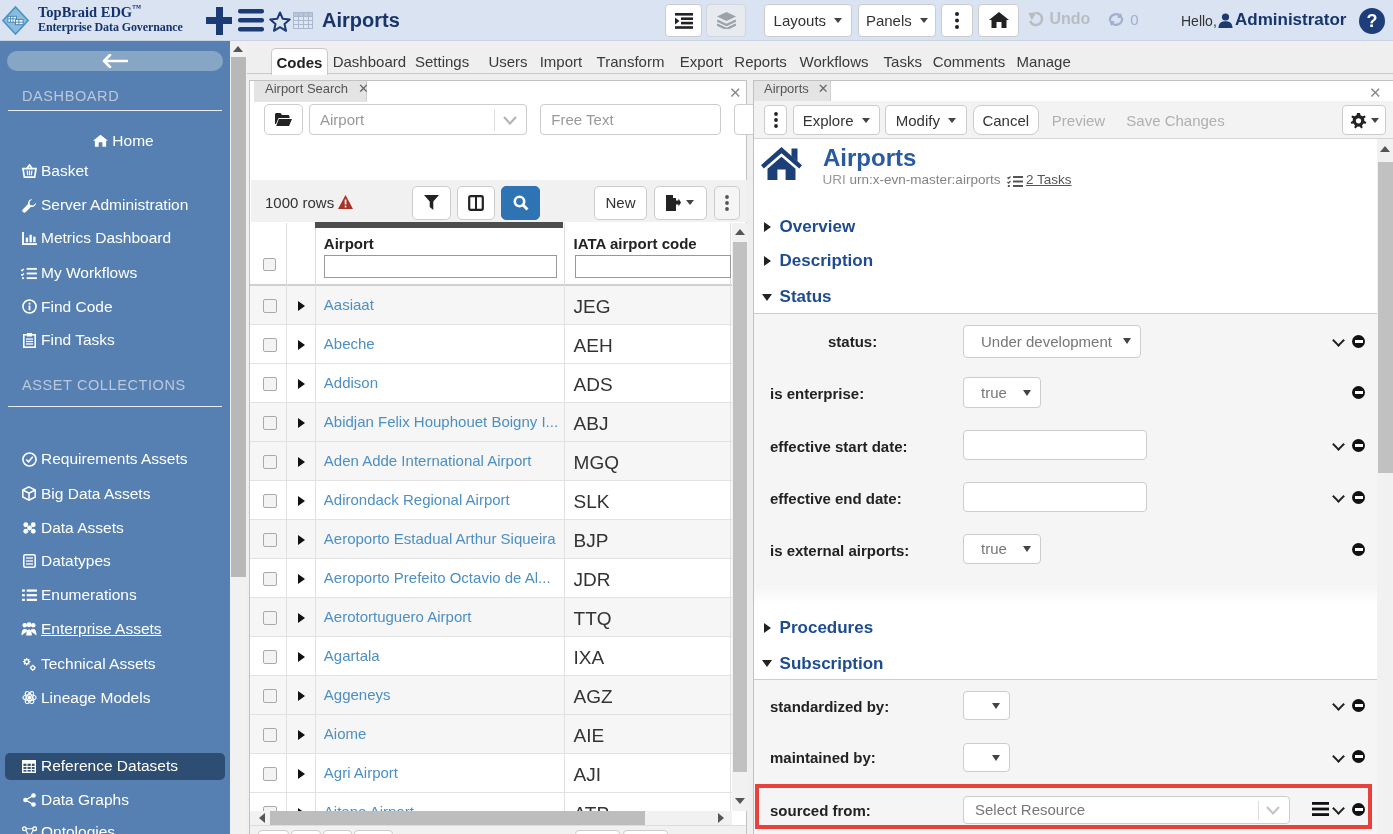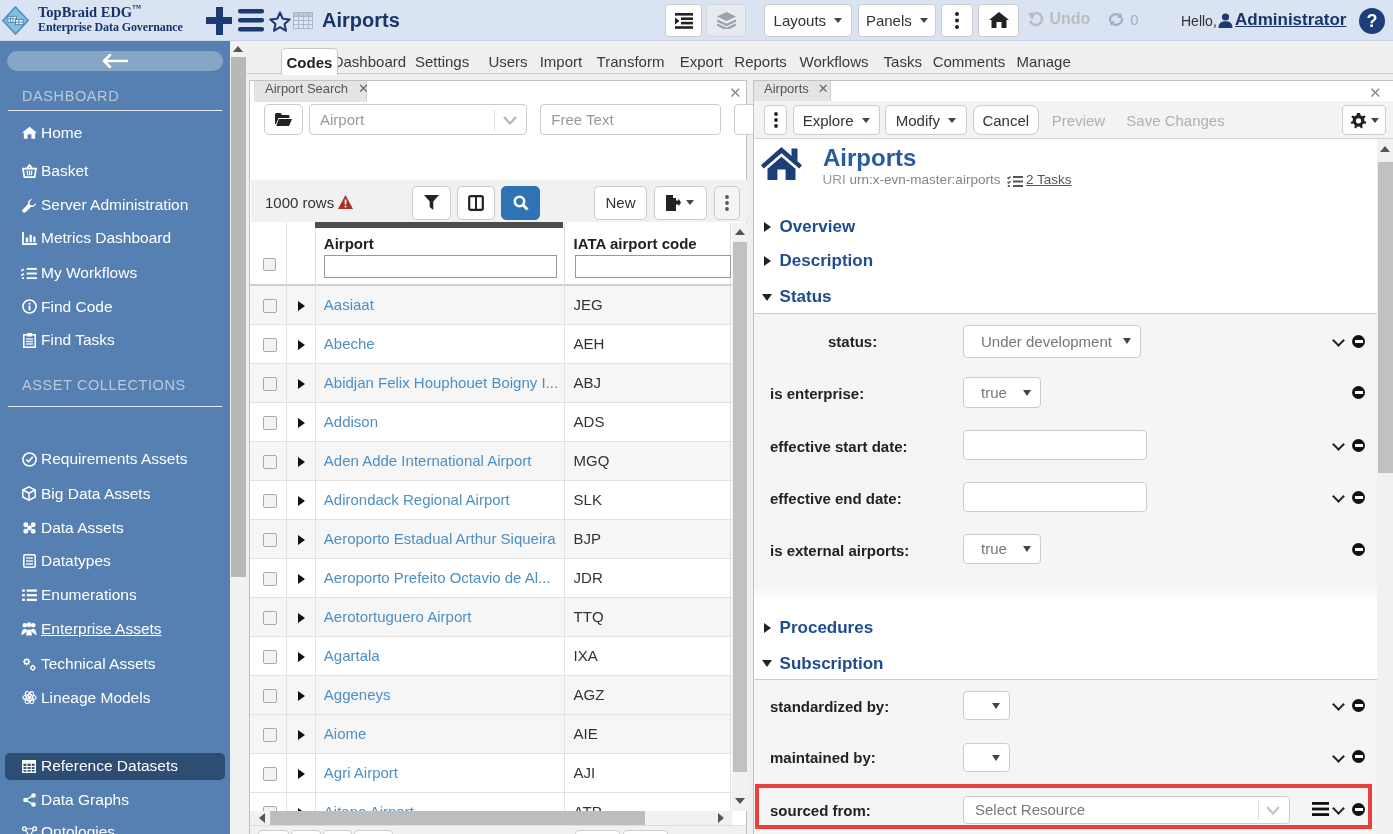--- a/index.html
+++ b/index.html
@@ -20,21 +20,21 @@
 .sb-item .ic { width:18px; height:16px; margin-right:3px; display:flex; align-items:center; justify-content:center; flex:none; }
 .sb-head { position:absolute; left:22px; color:#bcc8d9; font-size:14.5px; letter-spacing:0.6px; }
 .sb-line { position:absolute; left:8px; width:214px; height:1px; background:#e8edf3; }
 
 
 #main { left:247px; top:41px; width:1146px; height:793px; background:#efefef; }
 
 
 #tabbar { position:absolute; left:0px; top:0px; width:1146px; height:33px; border-bottom:1px solid #c9c9c9; }
 .ttab { position:absolute; top:8px; height:25px; font-size:15px; color:#3a3a3a; display:flex; align-items:center; }
-#tab-codes { top:7px; background:#fff; border:1px solid #c9c9c9; border-bottom:none; border-radius:5px 5px 0 0; font-weight:bold; color:#222; height:27px; padding:0 4.5px; z-index:2;margin-left:10px; }
+#tab-codes { top:7px; background:#fff; border:1px solid #c9c9c9; border-bottom:none; border-radius:5px 5px 0 0; font-weight:bold; color:#222; height:27px; padding:0 4.5px; z-index:2; }
 
 
 #lpanel { position:absolute; left:2px; top:39px; width:498px; height:754px; background:#fff; border:1px solid #c2c2c2; }
 #rpanel { position:absolute; left:506px; top:39px; width:640px; height:754px; background:#fff; border:1px solid #c2c2c2; border-right:none; }
 .ptab { position:absolute; top:0px; height:21px; white-space:nowrap; background:#e4e4e4; border-right:1px solid #cfcfcf; border-bottom:1px solid #e4e4e4; color:#555; font-size:13px; display:flex; align-items:flex-start; }
 .pclose { position:absolute; color:#8a8a8a; font-size:15px; }
 .inp { position:absolute; background:#fff; border:1px solid #ccc; border-radius:4px; color:#999; font-size:15px; }
 .btn { position:absolute; background:#fff; border:1px solid #ccc; border-radius:5px; display:flex; align-items:center; justify-content:center; font-size:15px; color:#333; }
 
 
@@ -48,21 +48,21 @@
 .minus { position:absolute; width:13px; height:13px; border-radius:50%; background:#111; }
 .minus:after { content:""; position:absolute; left:2.5px; top:5px; width:8px; height:3px; background:#fff; }
 .chev { position:absolute; width:9px; height:9px; }
 .chev:after { content:""; position:absolute; left:0; top:0; width:7px; height:7px; border-right:2.5px solid #222; border-bottom:2.5px solid #222; transform:rotate(45deg); }
 .caret { display:inline-block; width:0; height:0; border-top:5px solid #444; border-left:4px solid transparent; border-right:4px solid transparent; }
 .trow { position:relative; height:39px; border-bottom:1px solid #e2e2e2; background:#fff; }
 .trow.odd { background:#f6f6f6; }
 .trow:before { content:""; position:absolute; left:48px; top:15px; width:0; height:0; border-left:7px solid #111; border-top:5px solid transparent; border-bottom:5px solid transparent; }
 .trow:after { content:""; position:absolute; left:13px; top:13px; width:12px; height:12px; background:#f3f3f3; border:1px solid #aaa; border-radius:2px; }
 .trow .rl { position:absolute; left:73.8px; top:10px; color:#4d8fc4; font-size:15px; }
-.trow .rc { position:absolute; left:323.6px; top:10px; color:#333; font-size:15px; }
+.trow .rc { position:absolute; left:323.6px; top:10px; color:#333; font-size:19px; }
 .fsel { position:absolute; background:#fff; border:1px solid #ccc; border-radius:4px; color:#777; font-size:15px; text-align:left; padding-left:17px; }
 .scaret { position:absolute; right:9px; top:50%; margin-top:-3px; width:0; height:0; border-top:6px solid #444; border-left:4.5px solid transparent; border-right:4.5px solid transparent; }
 .vline { position:absolute; top:0; height:100%; border-left:1px solid #e2e2e2; }
 </style>
 </head>
 <body>
 
 <div id="topbar" class="abs">
 
   <svg class="abs" style="left:2px;top:5px" width="27" height="31" viewBox="0 0 32 34">
@@ -147,32 +147,32 @@
         <path d="M13 1 L14.5 6.5 L9 5.5 Z" fill="#9fb0ce"></path>
         <path d="M3 14 L1.5 8.5 L7 9.5 Z" fill="#9fb0ce"></path>
       </svg>
     <span style="margin-left:2px;">0</span>
   </div>
   <div class="abs" style="left:1181px;top:13px;color:#333;font-size:14px;">Hello,</div>
   <svg class="abs" style="left:1218px;top:13px" width="15" height="15" viewBox="0 0 15 15">
       <circle cx="7.5" cy="4" r="3.6" fill="#1b3a70"></circle>
       <path d="M0.5 15 C0.5 9.5 4 8.2 7.5 8.2 C11 8.2 14.5 9.5 14.5 15 Z" fill="#1b3a70"></path>
     </svg>
-  <div class="abs navy" style="left:1235px;top:10px;font-size:17px;font-weight:bold;text-decoration:underline;">Administrator</div>
+  <div class="abs navy" style="left:1235px;top:10px;font-size:17px;font-weight:bold;">Administrator</div>
   <div class="abs" style="left:1359px;top:8px;width:26px;height:26px;border-radius:50%;background:#1d3e7a;color:#fff;font-size:18px;font-weight:bold;text-align:center;line-height:26px;">?</div>
 </div>
 <div id="sidebar" class="abs">
   <div class="abs" style="left:7px;top:10px;width:216px;height:20px;background:#87a5c5;border-radius:10px;text-align:center;">
     <svg width="26" height="14" viewBox="0 0 26 14" style="margin-top:3px">
         <path d="M8 1 L2 7 L8 13 M2 7 L25 7" stroke="#fff" stroke-width="2.6" fill="none" stroke-linecap="round" stroke-linejoin="round"></path>
       </svg>
   </div>
   <div class="sb-head" style="top:47px;">DASHBOARD</div>
   <div class="sb-line" style="top:69px;"></div>
-  <div class="sb-item" style="top:80px;"><span class="ic">
+  <div class="sb-item" style="top:88px;justify-content:center;"><span class="ic">
         <svg width="15" height="14" viewBox="0 0 20 17">
           <path d="M10 0 L20 8 L17.5 8 L17.5 16 L12.5 16 L12.5 10 L7.5 10 L7.5 16 L2.5 16 L2.5 8 L0 8 Z" fill="#fff"></path>
         </svg>
       </span>Home</div>
   <div class="sb-item" style="top:118px;"><span class="ic">
         <svg width="15" height="14" viewBox="0 0 16 15">
           <path d="M1 5 L15 5 L13.5 14 L2.5 14 Z M5 5 L8 1 L11 5" fill="none" stroke="#fff" stroke-width="1.8"></path>
           <line x1="5.5" y1="7" x2="6" y2="12" stroke="#fff" stroke-width="1.3"></line>
           <line x1="8" y1="7" x2="8" y2="12" stroke="#fff" stroke-width="1.3"></line>
           <line x1="10.5" y1="7" x2="10" y2="12" stroke="#fff" stroke-width="1.3"></line>
@@ -408,27 +408,27 @@
     </div>
     <div id="tbody" class="abs" style="left:0;top:205px;width:482px;height:525px;overflow:hidden;">
       <div class="trow odd">
           <span class="rl">Aasiaat</span>
           <span class="rc">JEG</span>
         </div>
       <div class="trow">
           <span class="rl">Abeche</span>
           <span class="rc">AEH</span>
         </div>
+      <div class="trow">
+          <span class="rl">Addison</span>
+          <span class="rc">ADS</span>
+        </div>
       <div class="trow odd">
           <span class="rl">Abidjan Felix Houphouet Boigny I...</span>
           <span class="rc">ABJ</span>
-        </div>
-      <div class="trow">
-          <span class="rl">Addison</span>
-          <span class="rc">ADS</span>
         </div>
       <div class="trow odd">
           <span class="rl">Aden Adde International Airport</span>
           <span class="rc">MGQ</span>
         </div>
       <div class="trow">
           <span class="rl">Adirondack Regional Airport</span>
           <span class="rc">SLK</span>
         </div>
       <div class="trow odd">

